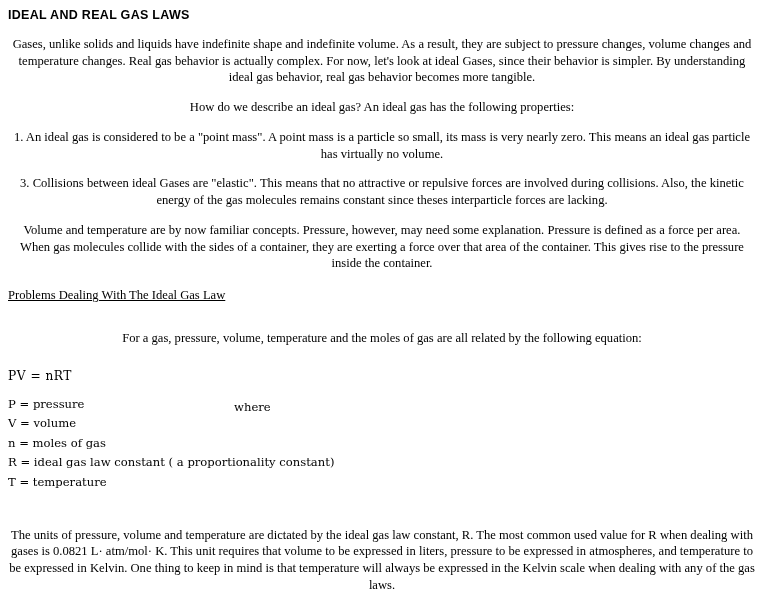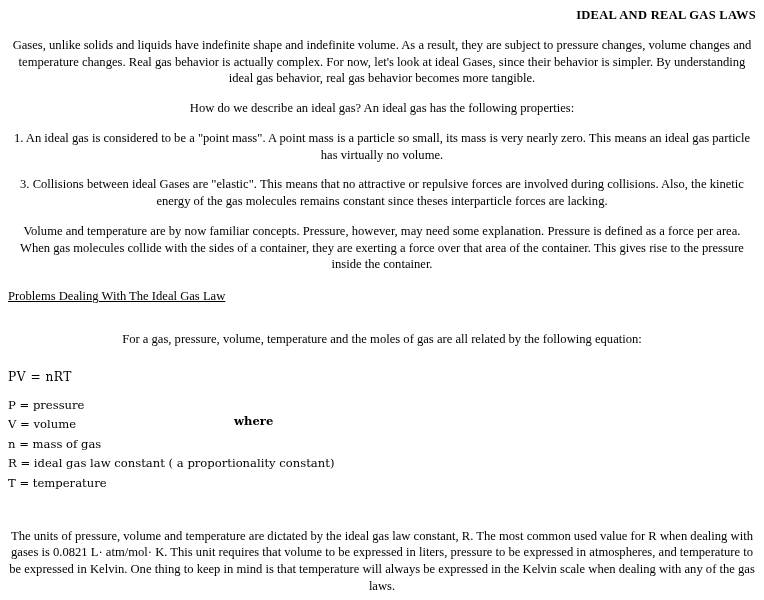--- a/index.html
+++ b/index.html
@@ -13,26 +13,26 @@
     overflow: hidden;
     font-family: "Liberation Serif", "DejaVu Serif", serif;
     color: #000000;
   }
   .page {
     width: 764px;
     box-sizing: border-box;
     padding: 6px 8px 0 8px;
   }
   .doc-title {
-    text-align: right;
+    text-align: left;
     font-weight: bold;
     font-size: 12.5px;
     letter-spacing: 0.3px;
     margin: 2px 0 14px 0;
-    font-family: Liberation Serif, serif;
+    font-family: Liberation Sans, sans-serif;
   }
   p.body-para {
     font-size: 12.6px;
     line-height: 1.33;
     margin: 0 0 13px 0;
     text-align: center;
   }
   .section-heading {
     font-size: 12.6px;
     line-height: 1.33;
@@ -55,23 +55,22 @@
   .eq-row {
     display: block;
     position: relative;
     margin-bottom: 4px;
     line-height: 1.35;
     font-size: 11.6px;
   }
   .eq-where {
     position: absolute;
     left: 226px;
-    top: 16px;
+    top: 3px;
     font-size: 11.6px;
-    font-weight: bold;
   }
   .eq-def {
     font-size: 11.6px;
   }
   .spacer-after-eq {
     height: 26px;
   }
 </style>
 </head>
 <body>
@@ -100,21 +99,21 @@
     <div class="eq-main">PV  =  nRT</div>
 
     <div class="eq-row">
       <span class="eq-where">where</span>
       <span class="eq-def">P = pressure</span>
     </div>
     <div class="eq-row">
       <span class="eq-def">V = volume</span>
     </div>
     <div class="eq-row">
-      <span class="eq-def">n  = mass of gas</span>
+      <span class="eq-def">n  = moles of gas</span>
     </div>
     <div class="eq-row">
       <span class="eq-def">R = ideal gas law constant ( a proportionality constant)</span>
     </div>
     <div class="eq-row">
       <span class="eq-def">T = temperature</span>
     </div>
   </div>
 
   <div class="spacer-after-eq"></div>

